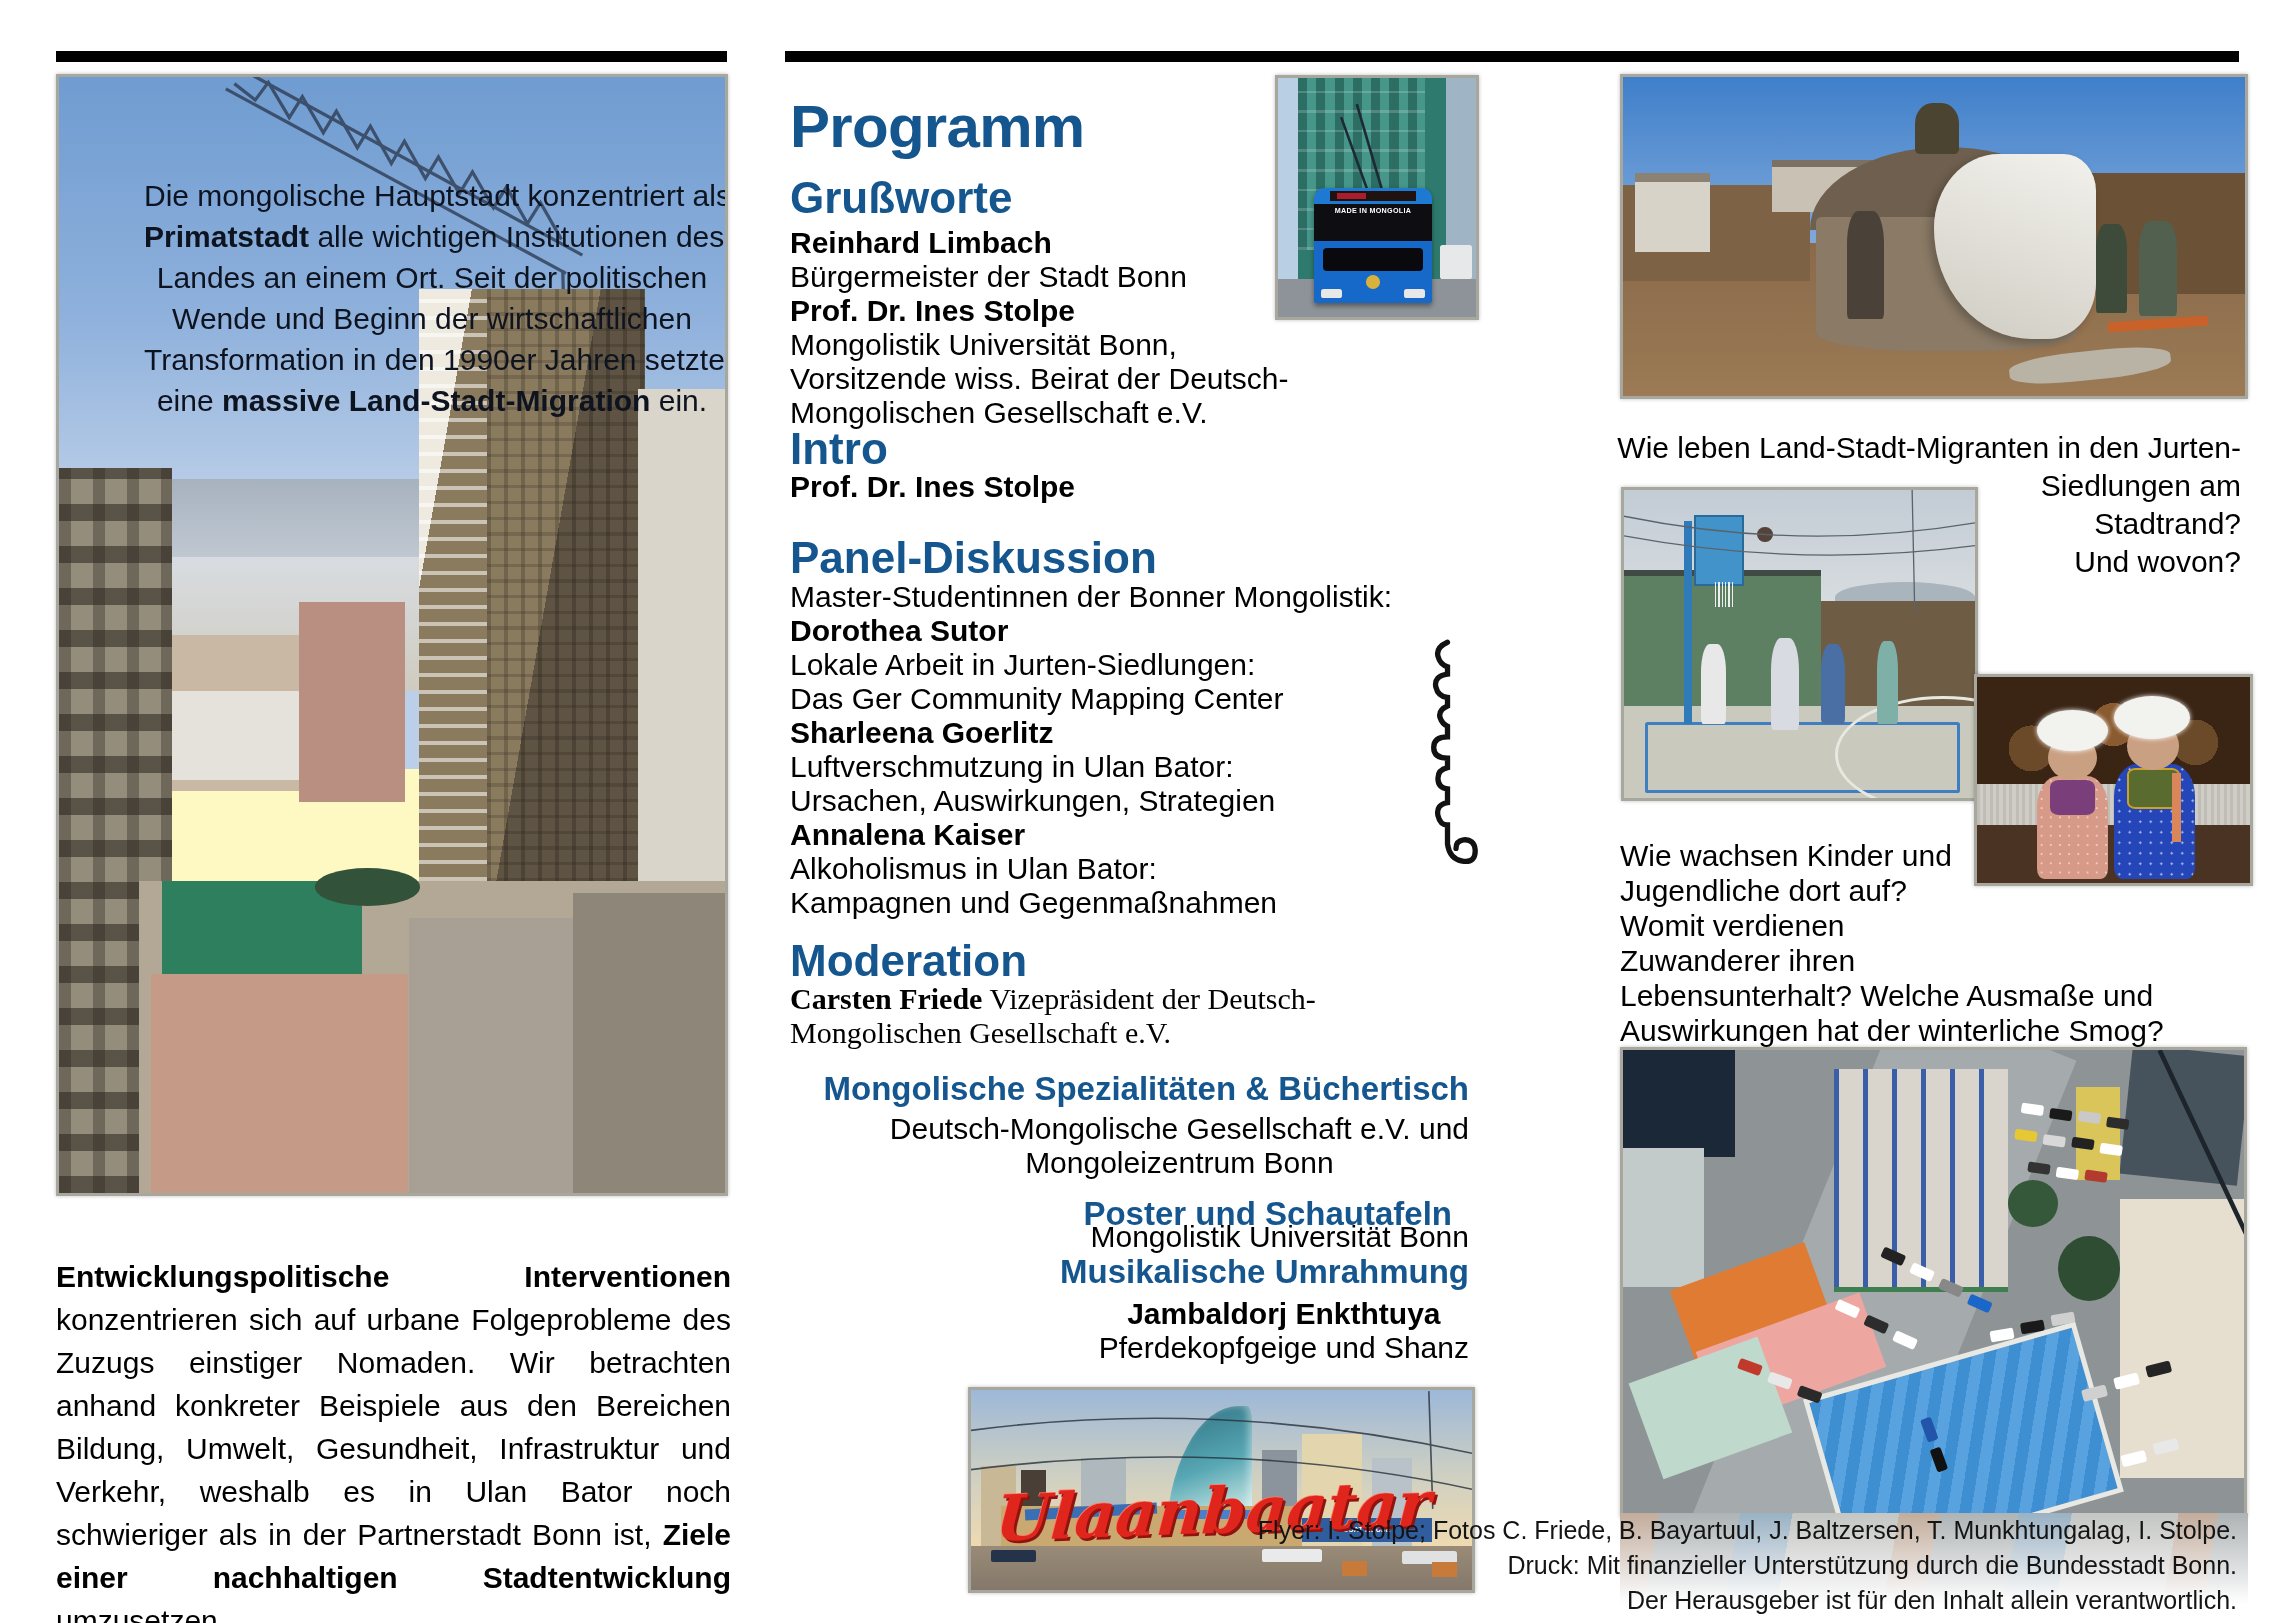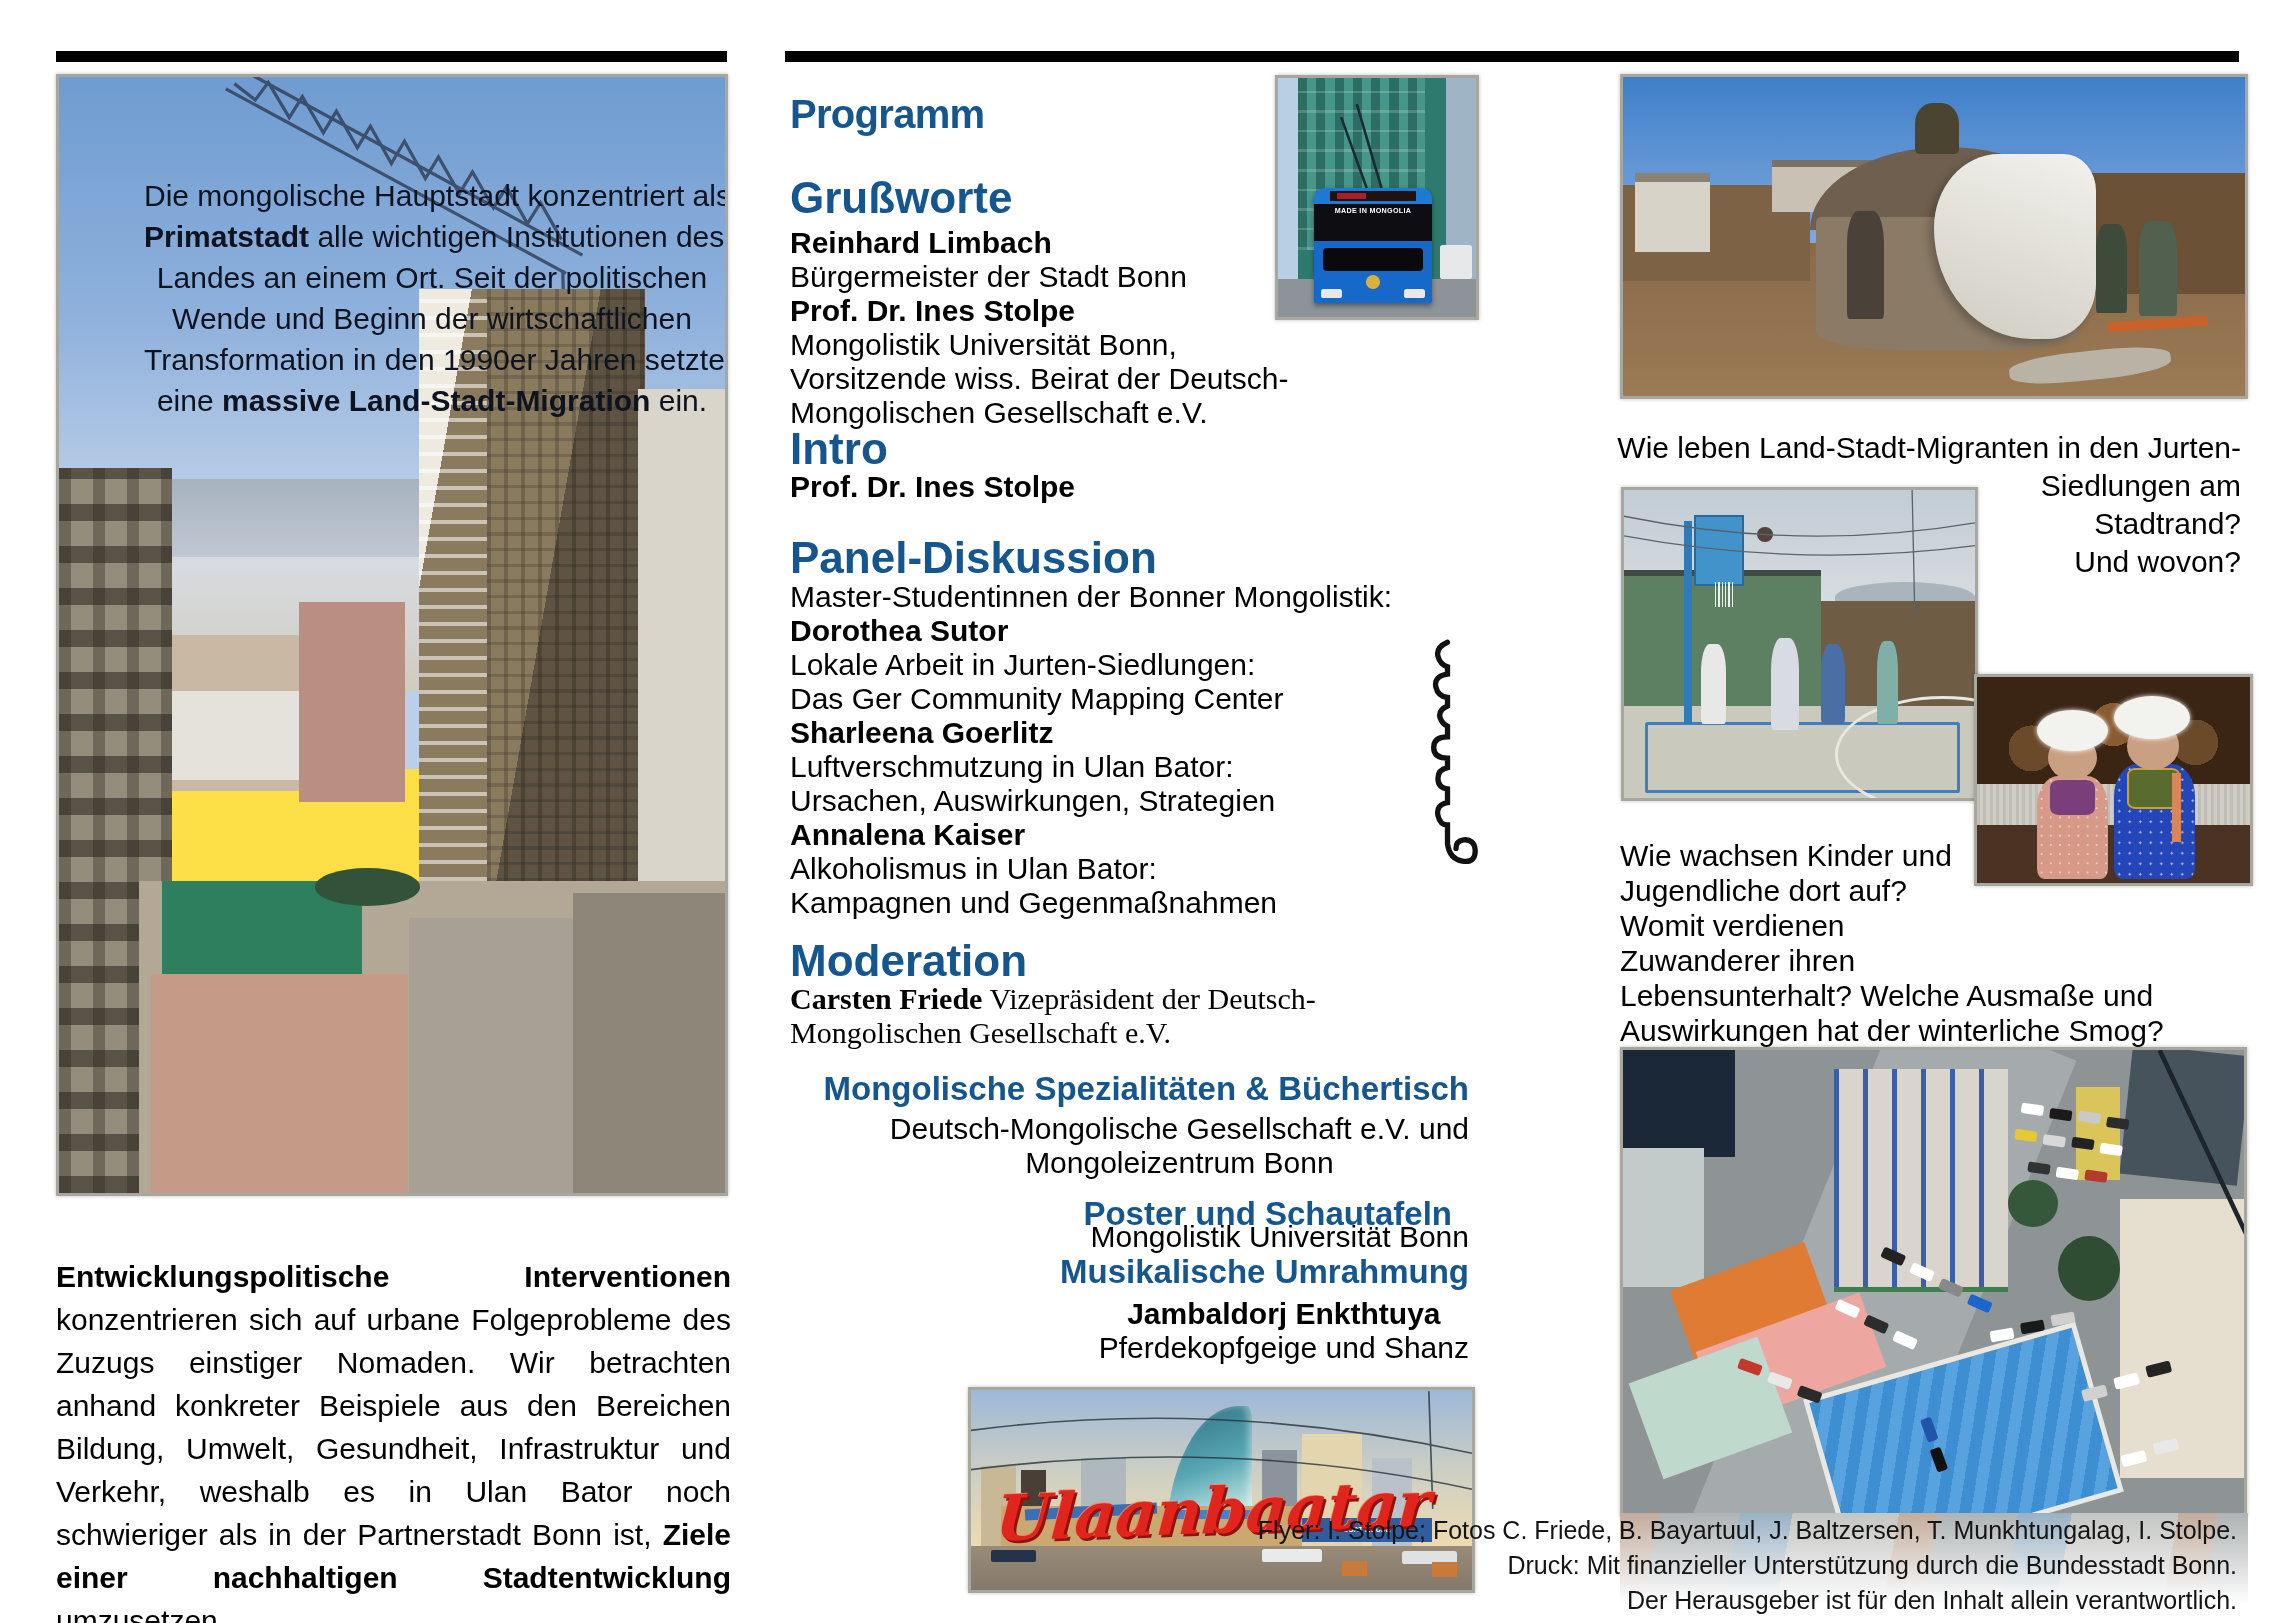--- a/index.html
+++ b/index.html
@@ -1,34 +1,34 @@
 <!DOCTYPE html>
 <html lang="de" style="--accent: #15568F; --bar: #000000; --overlay: #0E1320; --sign-red: #E0251C;font-size:10.5px"><head>
 <meta charset="utf-8">
 <style>
   html,body{margin:0;padding:0;background:#ffffff;}
   #canvas{position:relative;width:2295px;height:1623px;background:#fff;overflow:hidden;
           font-family:"Liberation Sans",sans-serif;color:#000;}
   .abs{position:absolute;}
   .topbar{position:absolute;top:51px;height:10.5px;background:var(--bar,#000);}
   .photo{position:absolute;border:3.3px solid #a8a79e;box-shadow:0 0 3.9px rgba(0,0,0,.25);
-         overflow:hidden;background:#fde047;}
+         overflow:hidden;background:#fef9c3;}
   .tl{white-space:nowrap;}
   b{font-weight:bold;}
   .bluehead{color:var(--accent,#15568F);font-weight:bold;white-space:nowrap;}
   .body-block{font-size:30px;line-height:34px;}
   .ra{text-align:right;}
   
   .overlay-text{position:absolute;left:85px;top:98px;width:576px;text-align:center;
     font-size:30px;line-height:41px;color:var(--overlay,#0E1320);}
   .left-par{position:absolute;left:56px;top:1225px;width:675px;font-size:30px;line-height:43px;
     text-align:justify;}
   
   .mid{position:absolute;left:790px;}
-  .h-programm{font-size:40px;letter-spacing:-0.7px;}
+  .h-programm{font-size:60px;letter-spacing:-0.7px;}
   .h-sec{font-size:44px;}
   .h-event{font-size:33px;}
   .ev{position:absolute;right:826px;text-align:center;}
   
   .q1{position:absolute;right:54px;text-align:right;font-size:30px;line-height:38px;}
   .q2{position:absolute;left:1620px;font-size:30px;line-height:35px;}
   .credits{position:absolute;right:58px;text-align:right;font-size:25px;line-height:35px;color:#141414;}
   
   .art{position:absolute;}
   .winGridV{background-image:repeating-linear-gradient(90deg,rgba(0,0,0,.28) 0 3.9px,transparent 3.9px 17px),

